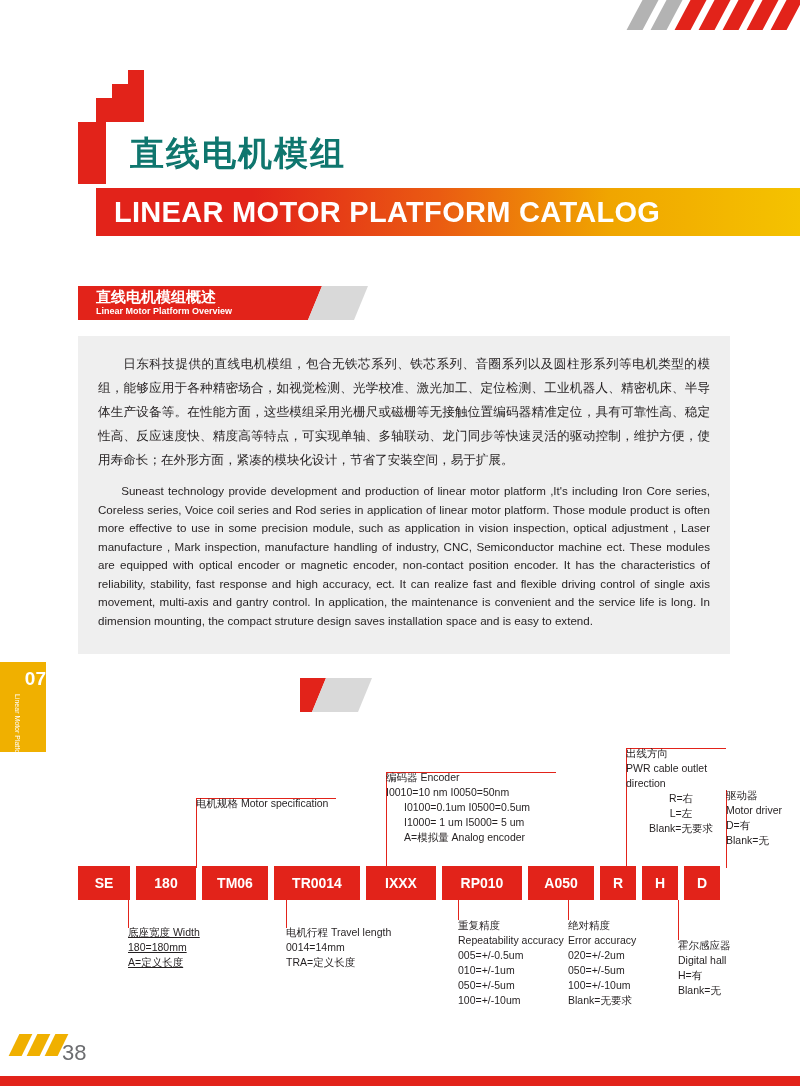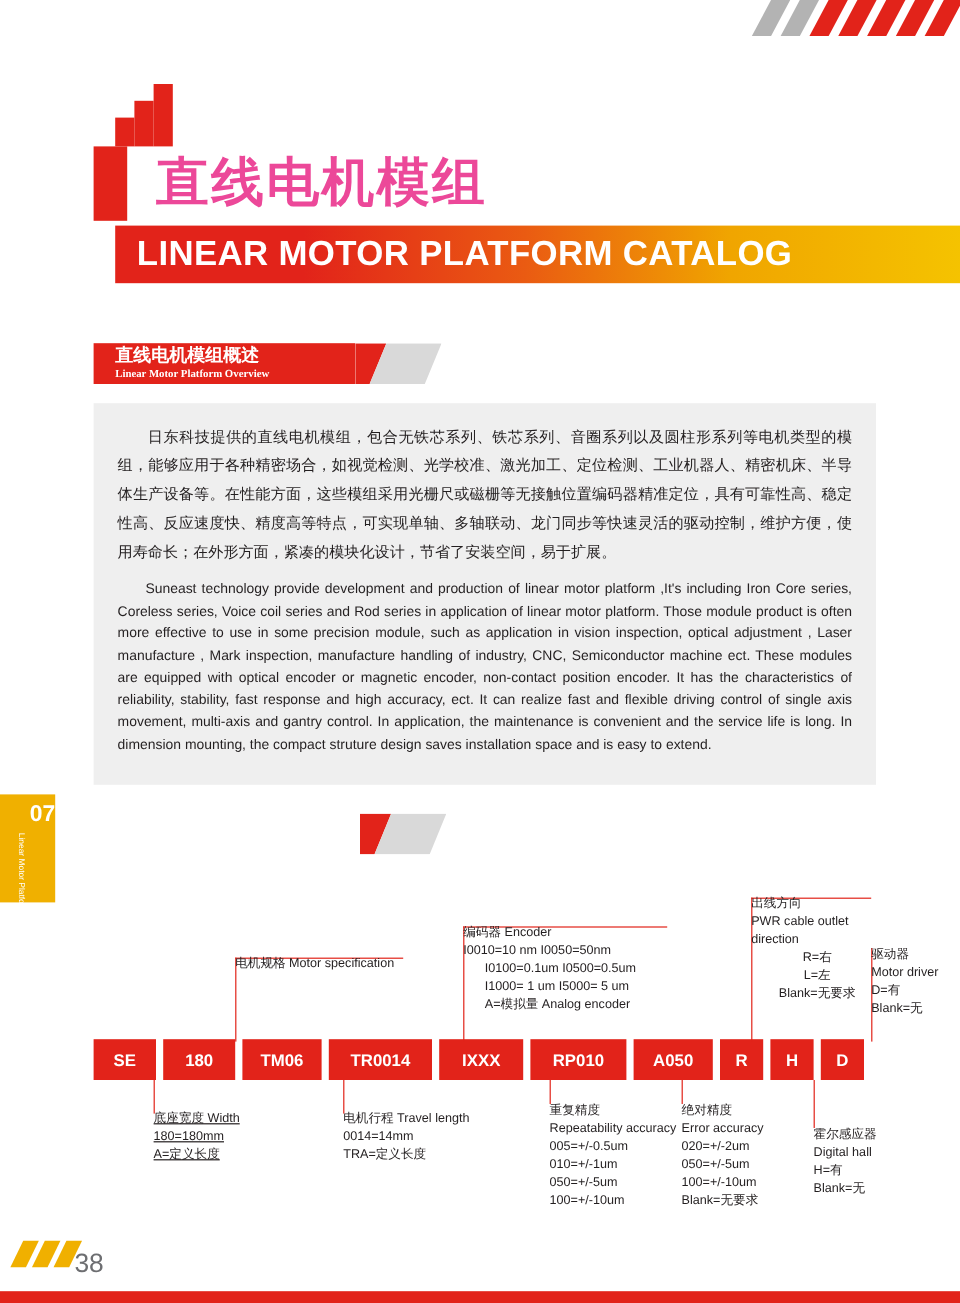--- a/index.html
+++ b/index.html
@@ -18,21 +18,21 @@
   
   .title-wrap { position:absolute; left:78px; top:70px; width:650px; }
   .deco-steps { position:absolute; left:18px; top:0px; width:60px; height:52px; }
   .deco-steps i { position:absolute; display:block; background:#e2231a; }
   .s1 { left:0px;  top:28px; width:16px; height:24px; }
   .s2 { left:16px; top:14px; width:16px; height:38px; }
   .s3 { left:32px; top:0px;  width:16px; height:52px; }
   .title-cn-red { position:absolute; left:0px; top:52px; width:28px; height:62px; background:#e2231a; }
   .title-cn {
     position:absolute; left:52px; top:52px; height:62px; line-height:62px;
-    font-size:44px; font-weight:bold; letter-spacing:2px; color:#ec4899;
+    font-size:34px; font-weight:bold; letter-spacing:2px; color:#0f766e;
   }
   .title-en-bar {
     position:absolute; left:18px; top:118px; width:712px; height:48px;
     background:linear-gradient(90deg,#e2231a 0%, #e2231a 22%, #ea5b12 48%, #f0a500 72%, #f5c400 100%);
   }
   .title-en {
     position:absolute; left:36px; top:118px; height:48px; line-height:48px;
     font-size:29px; font-weight:bold; color:#ffffff; letter-spacing:0.3px;
   }
 
@@ -44,21 +44,21 @@
   }
   .sec-banner .tail {
     position:absolute; top:0; height:34px; width:60px; background:#d9d9d9;
     clip-path:polygon(14px 0, 60px 0, 46px 34px, 0 34px);
   }
   .sec-banner .redtail {
     position:absolute; top:0; height:34px; width:26px; background:#e2231a;
     clip-path:polygon(0 0, 26px 0, 12px 34px, 0 34px);
   }
   .sec-cn { font-size:15px; font-weight:bold; color:#fff; line-height:15px; }
-  .sec-en { font-size:9px; font-weight:bold; color:#fff; line-height:11px; margin-top:2px;font-family:Liberation Serif, serif; }
+  .sec-en { font-size:9px; font-weight:bold; color:#fff; line-height:11px; margin-top:2px; }
 
   
   .overview-box {
     position:absolute; left:78px; top:336px; width:652px; height:318px;
     background:#efefef; padding:16px 20px 12px 20px;
   }
   .p-cn { font-size:12.6px; line-height:24px; color:#231f20; text-align:justify; margin:0 0 10px 0; }
   .p-en { font-size:11.6px; line-height:18.5px; color:#231f20; text-align:justify; margin:0; }
   .indent { text-indent:2em; }
 

